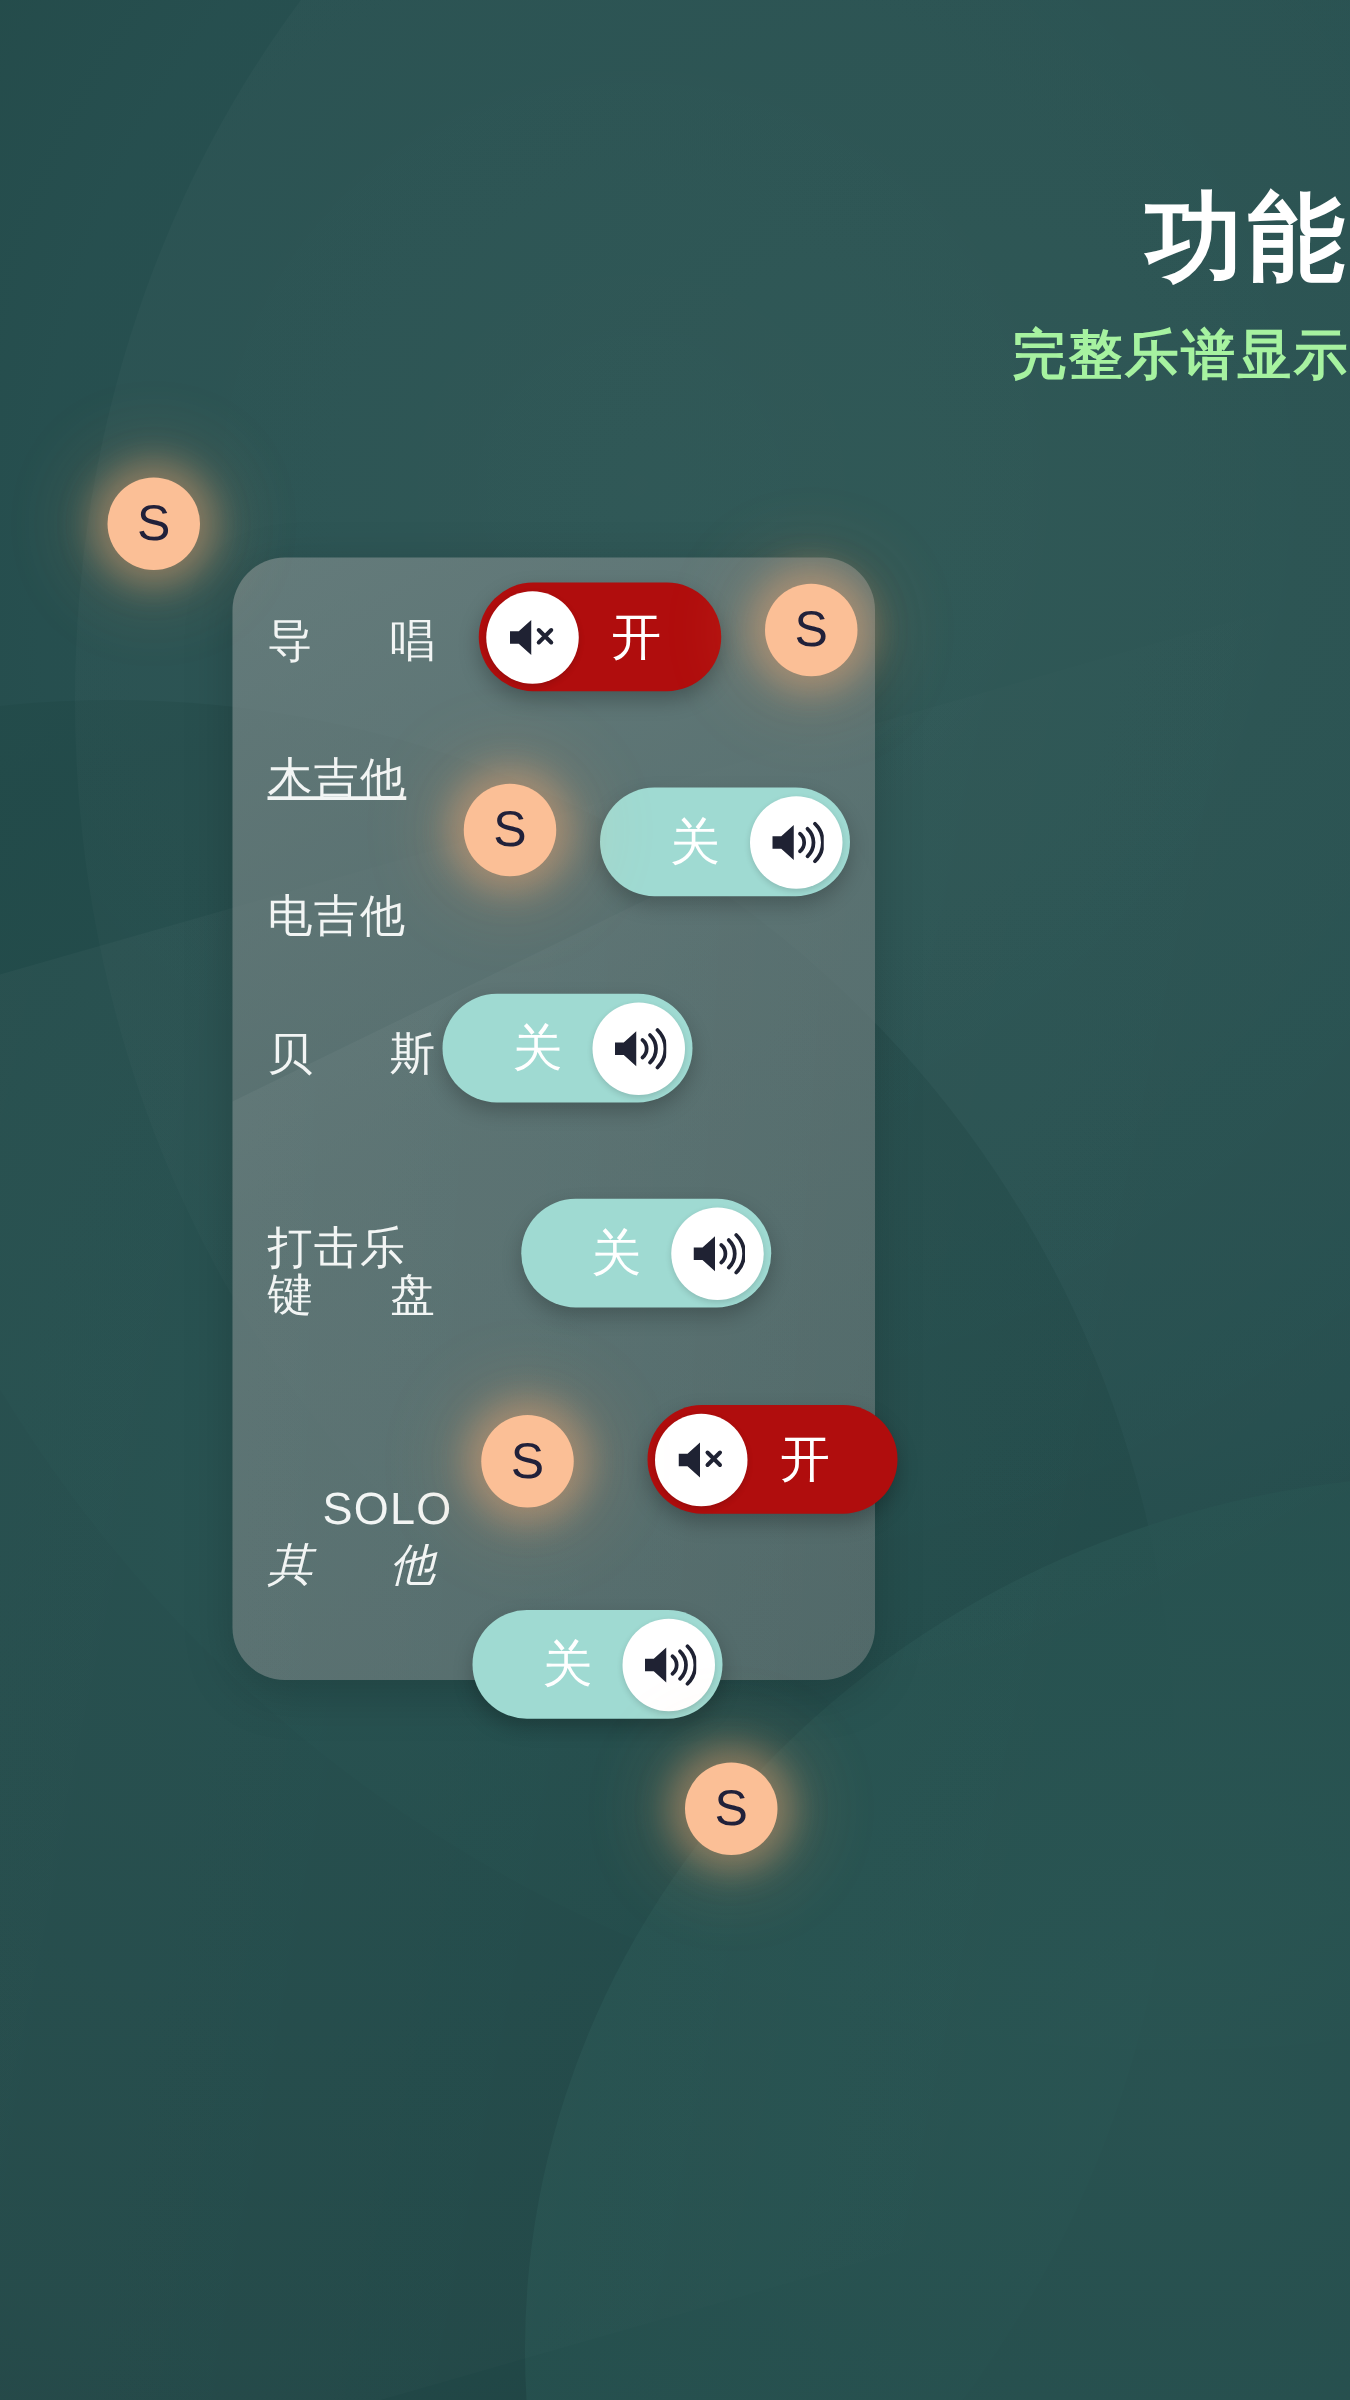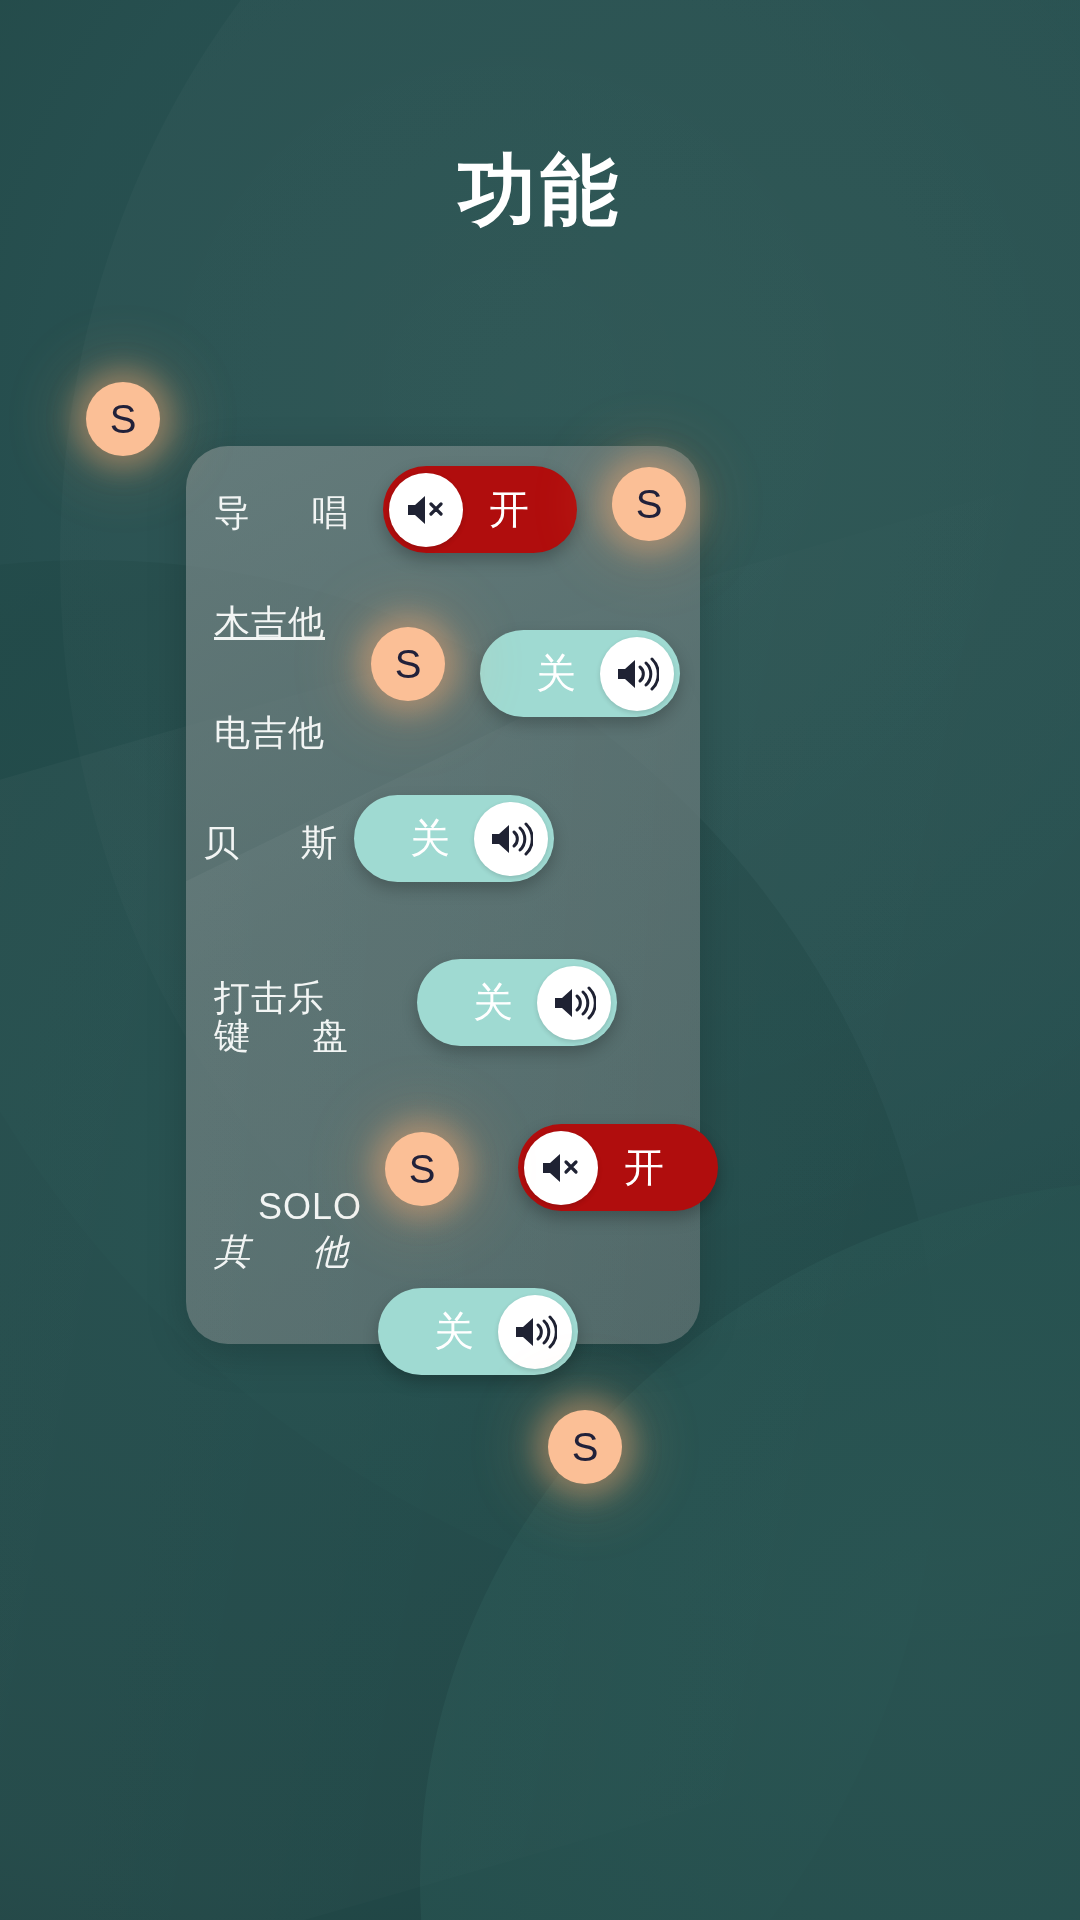--- a/index.html
+++ b/index.html
@@ -38,21 +38,21 @@
     background:linear-gradient(118deg, rgba(255,255,255,0.045) 0%, rgba(255,255,255,0.02) 38%, rgba(255,255,255,0) 66%);
     transform:rotate(-16deg);
   }
   .bg-arc{
     position:absolute; left:60px; top:-300px;
     width:1500px; height:1720px; border-radius:50%;
     background:radial-gradient(ellipse at 30% 40%, rgba(255,255,255,0.035) 0%, rgba(255,255,255,0.012) 55%, rgba(255,255,255,0) 70%);
   }
 
   
-  #header{ position:absolute; left:0; right:0; top:150px; text-align:center; z-index:5; }
+  #header{ position:absolute; left:0; right:0; top:150px; text-align:right; z-index:5; }
   #title{
     font-size:78px; font-weight:bold; color:#ffffff;
     letter-spacing:4px; line-height:1.05;
   }
   #subtitle{
     margin-top:26px;
     font-size:43px; font-weight:bold; color:#a6f2a0;
     line-height:1.22; letter-spacing:2px;
   }
 
@@ -139,29 +139,30 @@
   <div class="bg-blob blob-a"></div>
   <div class="bg-blob blob-b"></div>
   <div class="bg-blob blob-c"></div>
   <div class="bg-arc"></div>
   <div class="bg-sweep"></div>
 </div>
 
 <div id="header">
   <div id="title">功能</div>
   <div id="subtitle">
+    <div>完整乐谱显示</div>
   </div>
 </div>
 
 <div id="panel"></div>
 
 <div class="row-label spaced" style="left:214px; top:489px;">导 唱</div>
 <div class="row-label" style="left:214px; top:599px;text-decoration:underline;">木吉他</div>
 <div class="row-label" style="left:214px; top:709px;">电吉他</div>
-<div class="row-label spaced" style="left:203px; top:819px;">贝 斯</div>
+<div class="row-label spaced" style="left:214px; top:819px;">贝 斯</div>
 <div class="row-label" style="left:214px; top:974px;">打击乐</div>
 <div class="row-label spaced" style="left:214px; top:1012px;">键 盘</div>
 <div class="row-label" style="left:214px; top:1186px;margin-left:44px;">SOLO</div>
 <div class="row-label spaced" style="left:214px; top:1228px;font-style:italic;">其 他</div>
 
 <div class="toggle on" style="left:383px; top:466px; width:194px; height:87px;">
   <span class="knob">
     <svg width="42" height="34" viewBox="0 0 42 34">
       <path d="M3 12 h7 L20 3 v28 L10 22 H3 Z" fill="#1f2233"></path>
       <path d="M26 11 l10 10 M36 11 l-10 10" stroke="#1f2233" stroke-width="3.2" stroke-linecap="round"></path>

